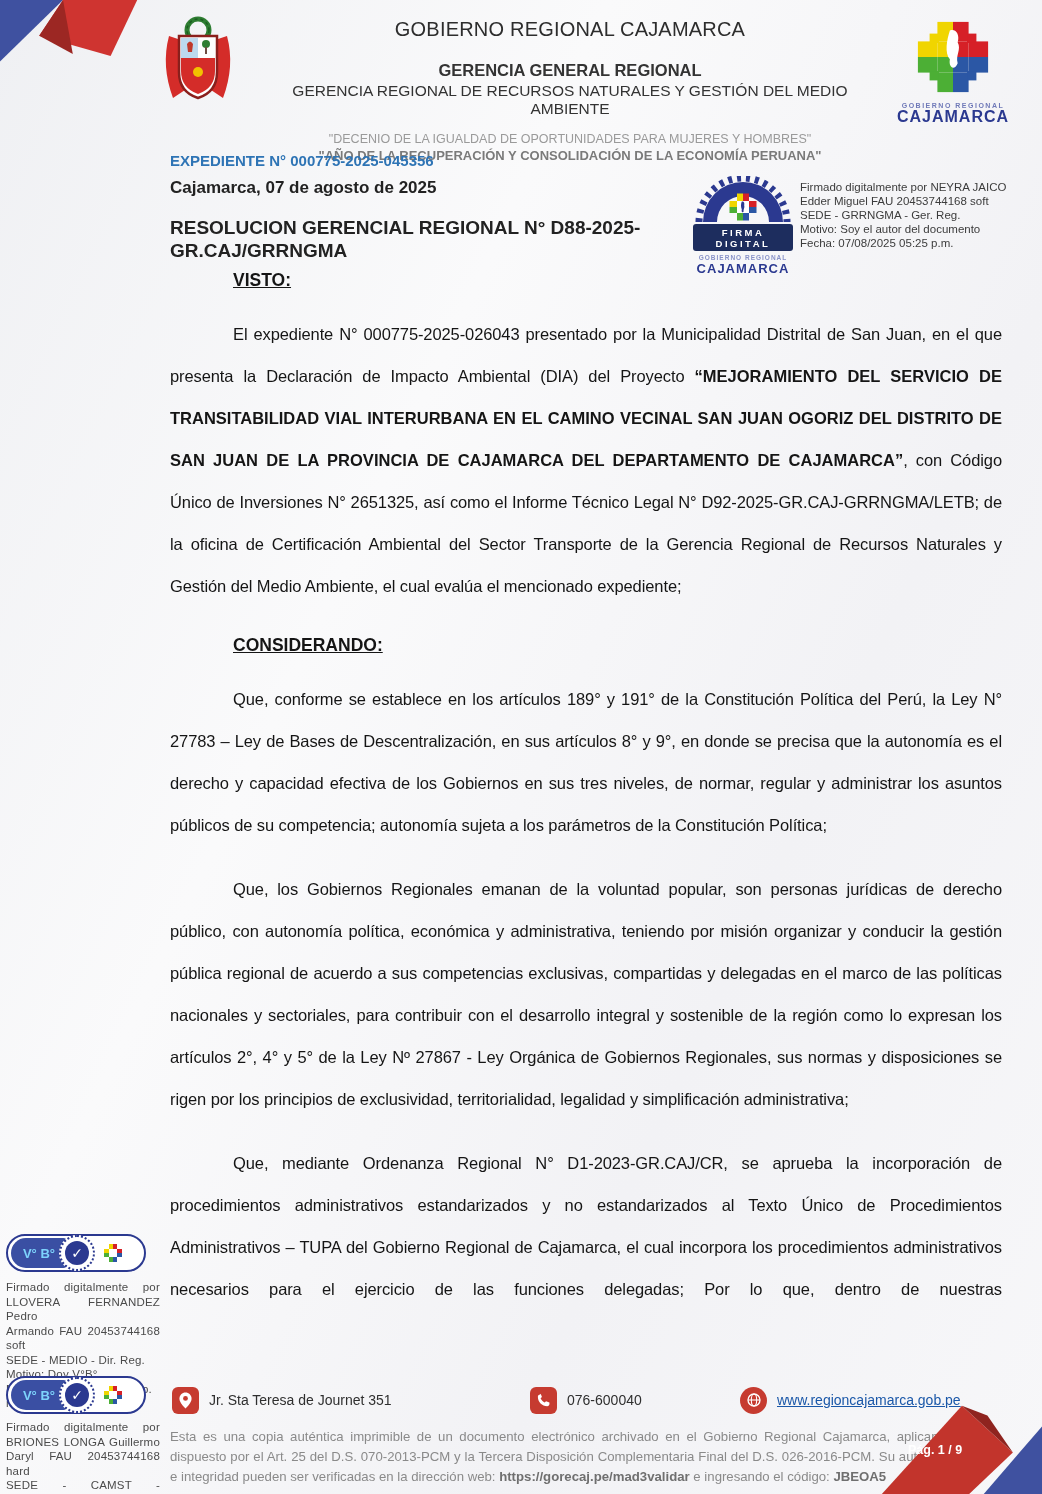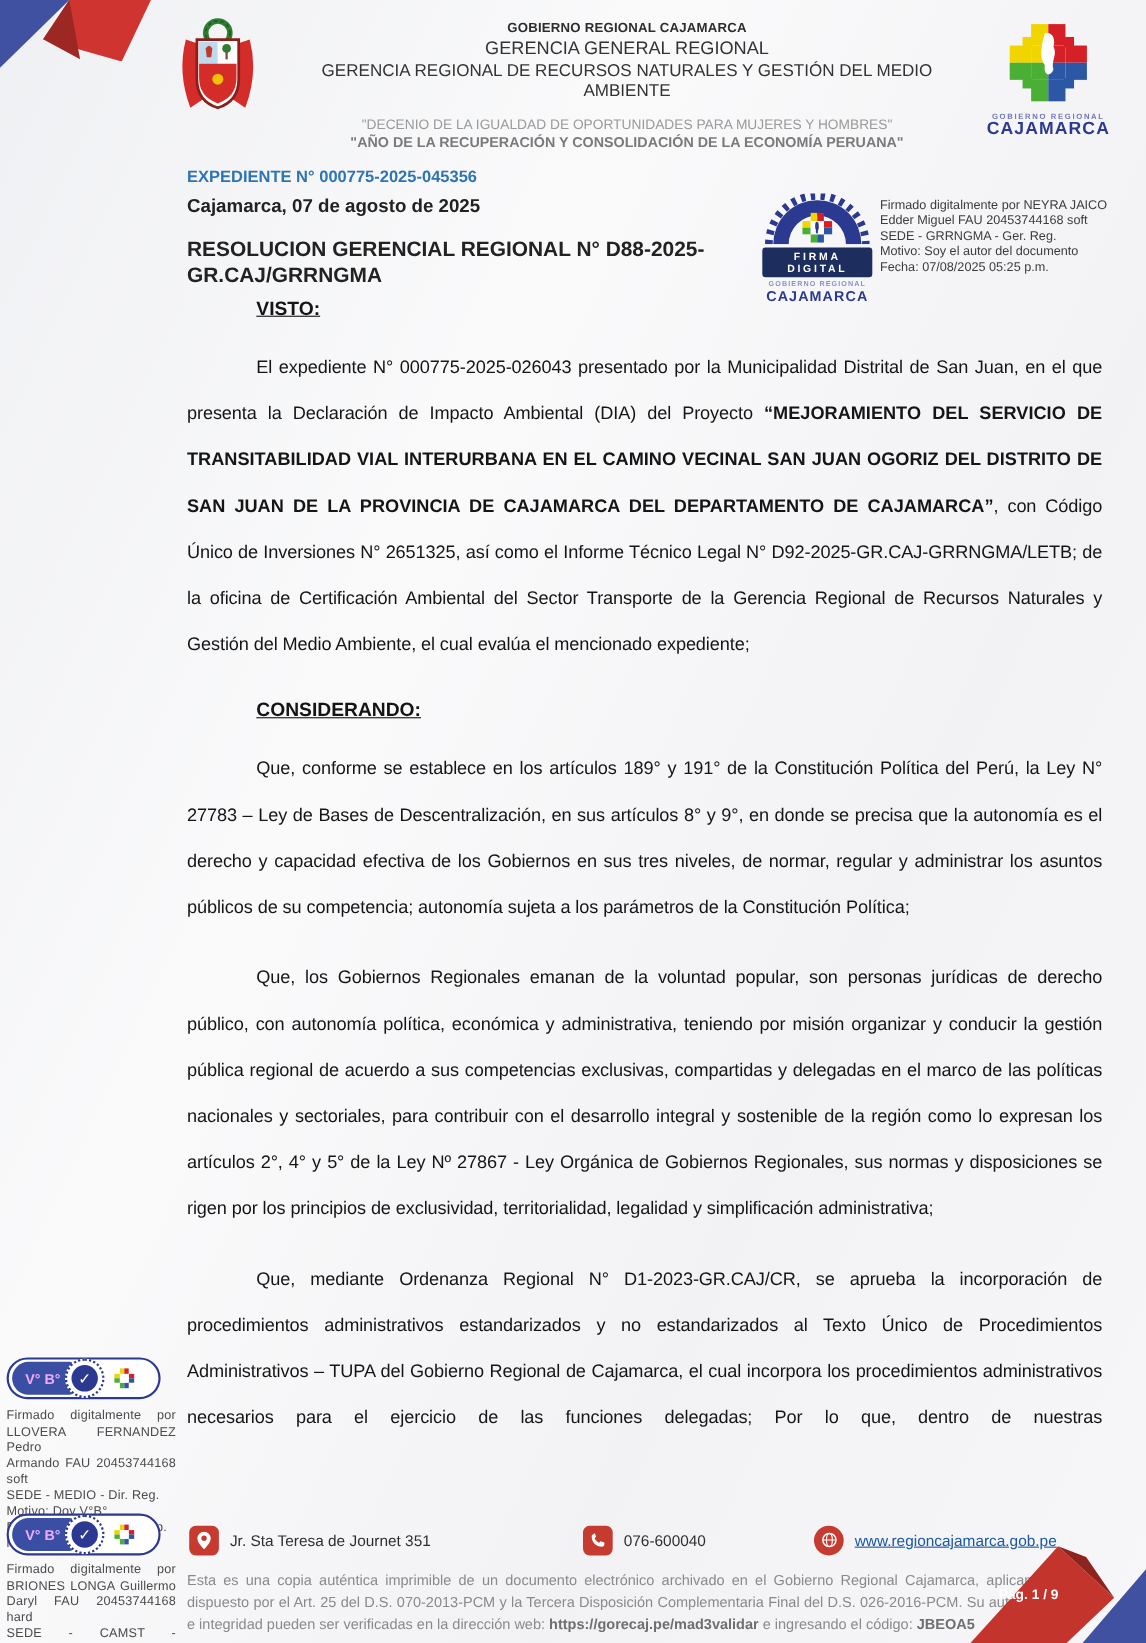--- a/index.html
+++ b/index.html
@@ -14,22 +14,22 @@
   
   .deco-tl { left:0; top:0; width:140px; height:70px; }
   .deco-tl div { position:absolute; inset:0; }
   .tl-blue   { background:#3f51a0; clip-path:polygon(0 0,45% 0,0 88%); }
   .tl-red    { background:#cf3430; clip-path:polygon(45% 0,98% 0,79% 80%,28% 51%); }
   .tl-darkred{ background:#9c2723; clip-path:polygon(45% 0,28% 51%,52% 77%); }
 
   
   .coat { left:155px; top:14px; width:86px; height:102px; }
   .hdr-center { left:245px; top:18px; width:650px; text-align:center; }
-  .hdr-title { font-size:12px; font-weight:bold; color:#2d2d2d; letter-spacing:.2px; }
-  .hdr-sub1  { font-size:16.5px; color:#333; margin-top:3px; }
+  .hdr-title { font-size:20px; font-weight:normal; color:#2d2d2d; letter-spacing:.2px; }
+  .hdr-sub1  { font-size:16.5px; color:#333; margin-top:20px;font-weight:bold; }
   .hdr-sub2  { font-size:15.5px; color:#333; margin-top:2px; width:566px; margin-left:auto; margin-right:auto; }
   .hdr-motto1{ font-size:12.5px; color:#9a9a9a; margin-top:14px; }
   .hdr-motto2{ font-size:13px; font-weight:bold; color:#7a7a7a; margin-top:2px; }
   .gorelogo { left:893px; top:18px; width:120px; text-align:center; }
   .gorelogo .cap1 { font-size:7px; color:#6f79b8; letter-spacing:1.5px; font-weight:bold; margin-top:2px; }
   .gorelogo .cap2 { font-size:16px; color:#2b3990; font-weight:bold; letter-spacing:1px; margin-top:-1px; }
 
   
   .expediente { left:170px; top:152px; font-size:15px; font-weight:bold; color:#2e74b5; }
   .place-date { left:170px; top:178px; font-size:17px; font-weight:bold; color:#222; }
@@ -49,21 +49,21 @@
   .para { font-size:16.5px; line-height:42px; text-align:justify; text-indent:63px; color:#151515; letter-spacing:-.1px; }
   .para b { letter-spacing:0; }
   .mt1 { margin-top:22px; } .mt2 { margin-top:28px; }
   .last-just { text-align-last:justify; }
 
   
   .vobo { width:140px; height:38px; background:#fff; border:2px solid #2b3990; border-radius:19px;
           display:flex; align-items:center; position:absolute; }
   .vobo .blueseg { background:#3a4fa3; border-radius:16px 4px 4px 16px; height:30px; margin-left:3px;
                    width:56px; display:flex; align-items:center; justify-content:center;
-                   color:#f0abfc; font-weight:bold; font-size:13px; }
+                   color:#7dd3fc; font-weight:bold; font-size:13px; }
   .vobo .seal { width:36px; height:36px; border-radius:50%; background:#fff; border:2.5px dotted #2b3990;
                 display:flex; align-items:center; justify-content:center; margin-left:-8px; flex:none; }
   .vobo .seal .inner { width:24px; height:24px; border-radius:50%; background:#2b3990; color:#fff;
                        font-size:14px; font-weight:bold; display:flex; align-items:center; justify-content:center; }
   .vobo .mini { margin-left:8px; }
   .stamp-text { width:154px; font-size:11.5px; line-height:14.5px; color:#4b4b4b; letter-spacing:.2px; position:absolute; }
   .stamp-text .jl { text-align:justify; text-align-last:justify; }
 
   
   .contact { top:1384px; height:32px; display:flex; align-items:center; }

